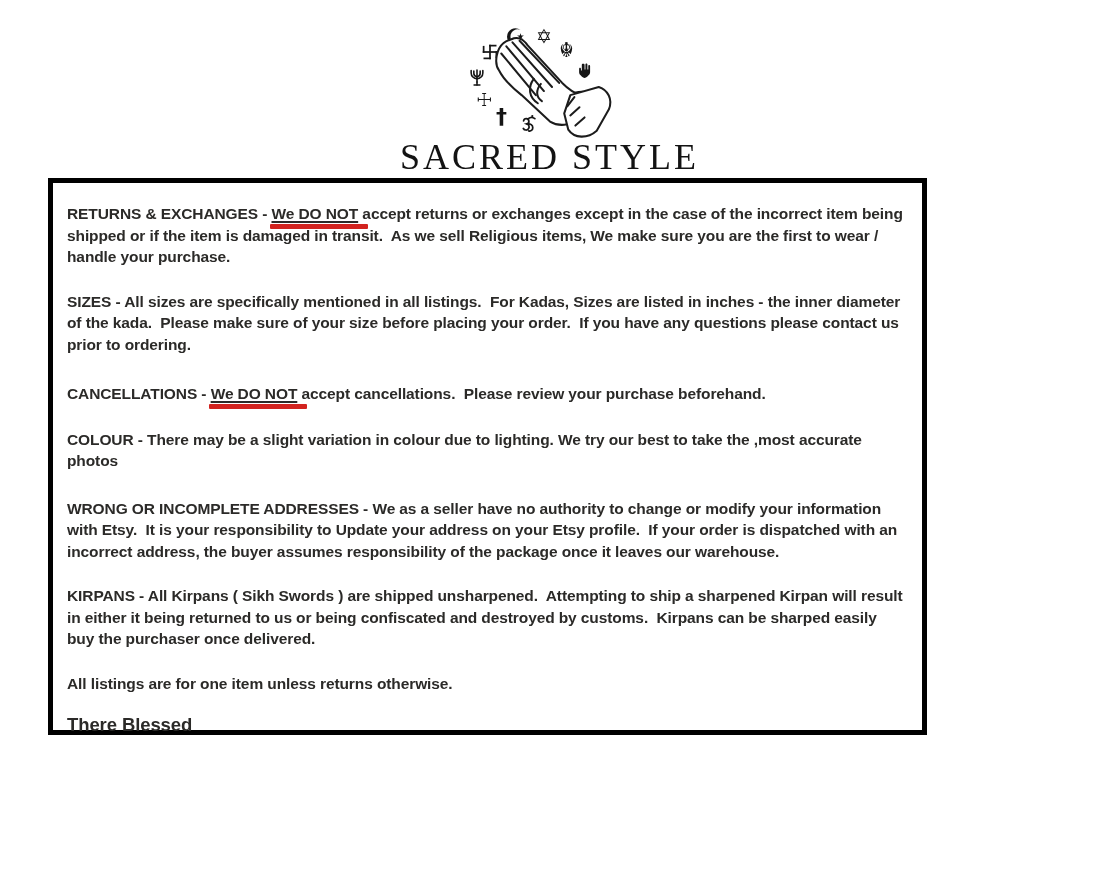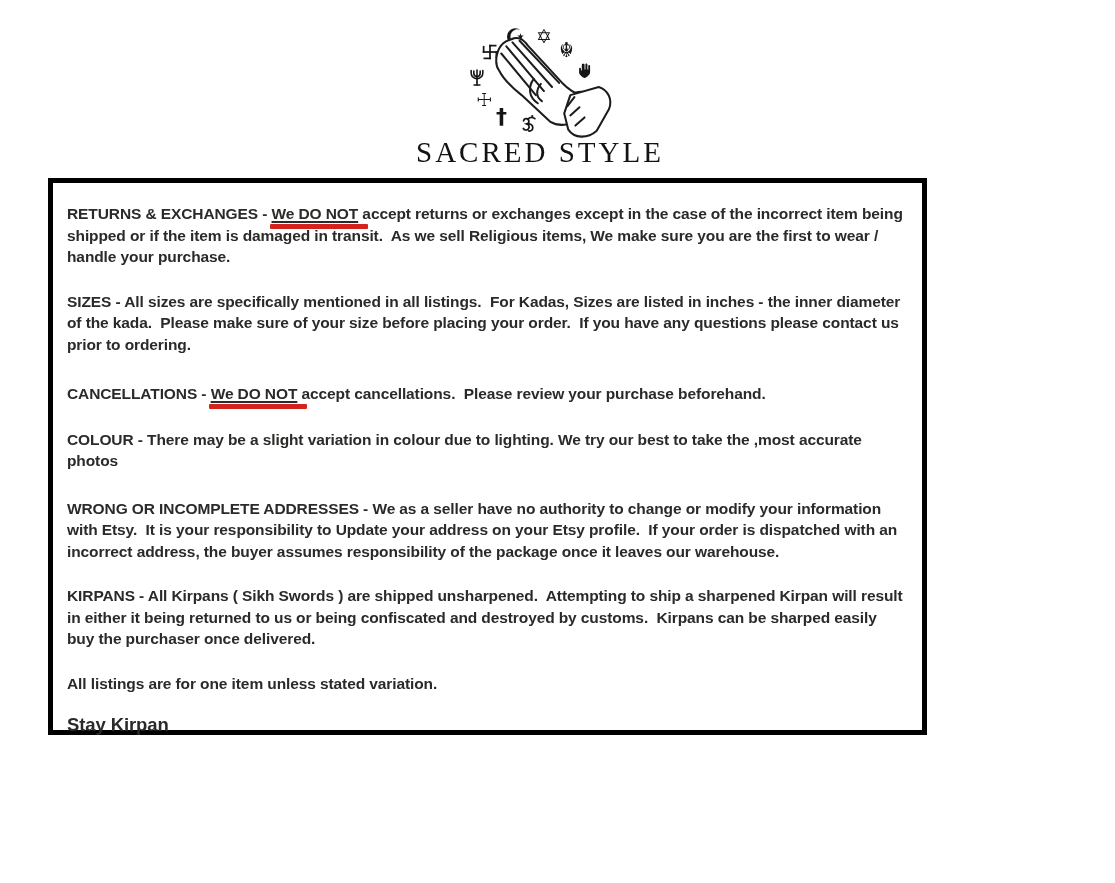--- a/index.html
+++ b/index.html
@@ -21,21 +21,21 @@
   .sym-hamsa     { left:151px; top:42px; }
   .sym-torii     { left:147px; top:68px; }
   .sym-om        { left:92px;  top:93px; }
   .sym-cross     { left:71px;  top:86px; font-size:22px; }
   .sym-jcross    { left:51px;  top:71px; font-size:18px; }
   .sym-menorah   { left:42px;  top:47px; }
   .sym-swastika  { left:56px;  top:23px; }
   .hands { position:absolute; left:58px; top:16px; }
   .logo-title {
     position:absolute; left:-25px; top:116px; width:280px; text-align:center;
-    font-family:"Liberation Serif", serif; font-size:29px; letter-spacing:3px;
+    font-family:"Liberation Serif", serif; font-size:36px; letter-spacing:3px;
     color:#131313; white-space:nowrap;
   }
 
   
   .policy-box {
     position:absolute; left:48px; top:178px; width:879px; height:557px;
     box-sizing:border-box; border:5px solid #000;
     padding:20px 16px 0 14px;
   }
   .para {
@@ -155,18 +155,18 @@
     <div class="para mb-c">SIZES - All sizes are specifically mentioned in all listings.  For Kadas, Sizes are listed in inches - the inner diameter of the kada.  Please make sure of your size before placing your order.  If you have any questions please contact us prior to ordering.</div>
 
     <div class="para mb-b"><span>CANCELLATIONS - </span><span class="dnr">We DO NOT</span><span> accept cancellations.  Please review your purchase beforehand.</span></div>
 
     <div class="para mb-d">COLOUR - There may be a slight variation in colour due to lighting. We try our best to take the ,most accurate photos</div>
 
     <div class="para mb-f">WRONG OR INCOMPLETE ADDRESSES - We as a seller have no authority to change or modify your information with Etsy.  It is your responsibility to Update your address on your Etsy profile.  If your order is dispatched with an incorrect address, the buyer assumes responsibility of the package once it leaves our warehouse.</div>
 
     <div class="para mb-e">KIRPANS - All Kirpans ( Sikh Swords ) are shipped unsharpened.  Attempting to ship a sharpened Kirpan will result in either it being returned to us or being confiscated and destroyed by customs.  Kirpans can be sharped easily buy the purchaser once delivered.</div>
 
-    <div class="para mb-g">All listings are for one item unless stated variation.</div>
+    <div class="para mb-g">All listings are for one item unless returns otherwise.</div>
 
-    <div class="para signoff">Stay Kirpan</div>
+    <div class="para signoff">There Blessed</div>
 
   </div>
 </div>
 
 </body></html>

